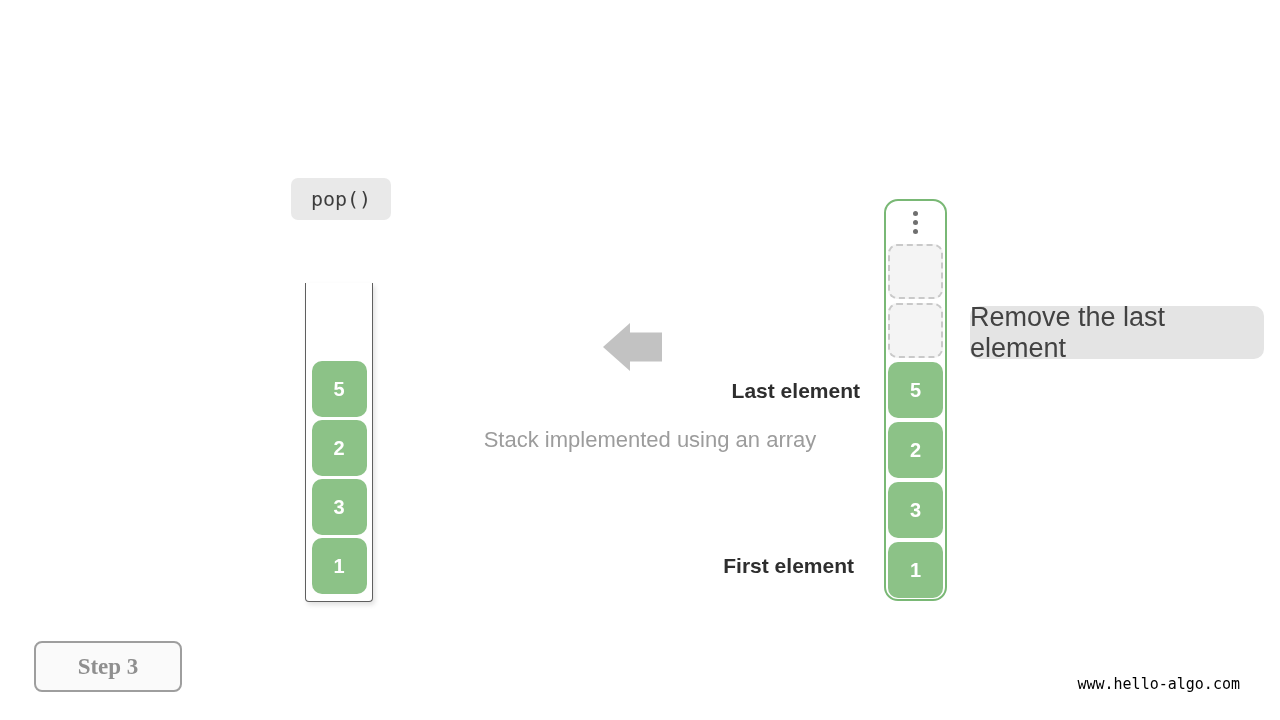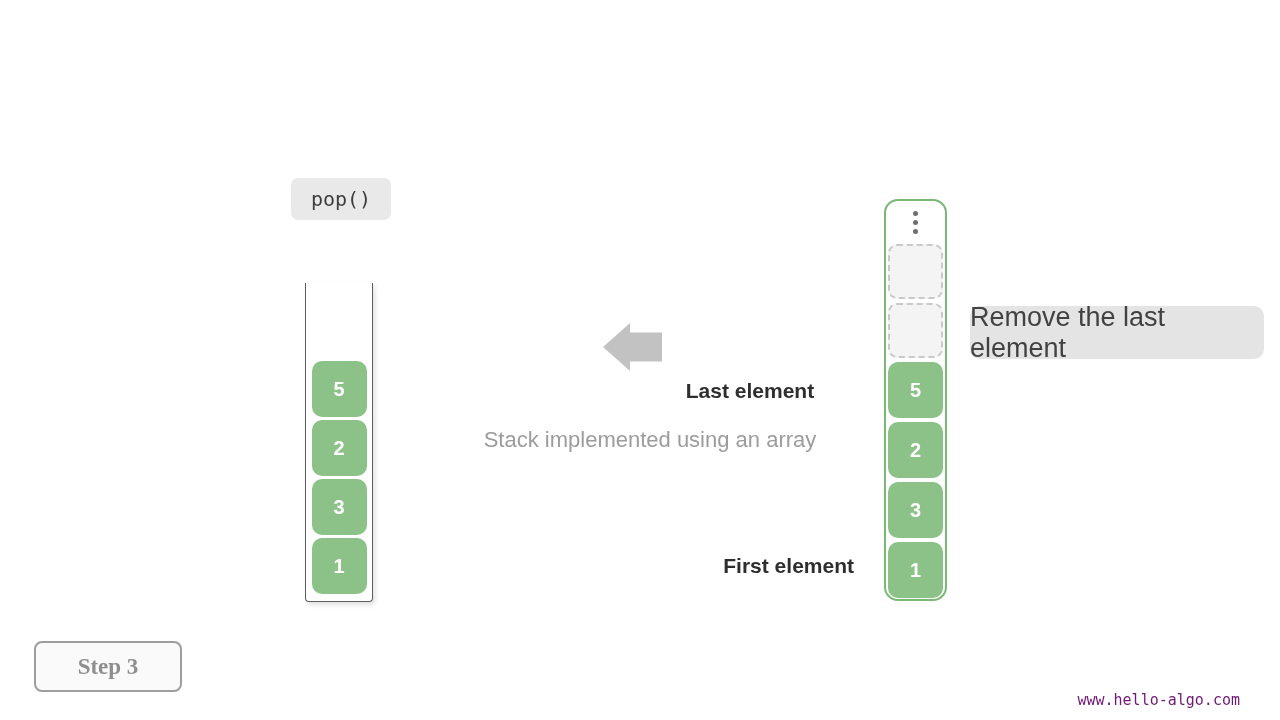--- a/index.html
+++ b/index.html
@@ -72,21 +72,21 @@
     text-align: center;
     font-size: 22px;
     color: #9c9c9c;
   }
 
   
   .last-element-label {
     position: absolute;
     left: 640px; top: 379px;
     width: 220px;
-    text-align: center;
+    text-align: right;
     font-size: 21px;
     font-weight: bold;
     color: #2e2e2e;
   }
   .first-element-label {
     position: absolute;
     left: 640px; top: 554px;
     width: 214px;
     text-align: right;
     font-size: 21px;
@@ -156,22 +156,21 @@
     font-weight: bold;
     color: #8f8f8f;
   }
 
   
   .watermark {
     position: absolute;
     right: 40px; top: 675px;
     font-family: "DejaVu Sans Mono", monospace;
     font-size: 15px;
-    color: #701a75;
-    margin-top: 16px;
+    color: #000000;
   }
 </style>
 </head>
 <body>
 
 <div class="canvas">
 
   <div class="pop-label">pop()</div>
 
   <div class="stack-container">

